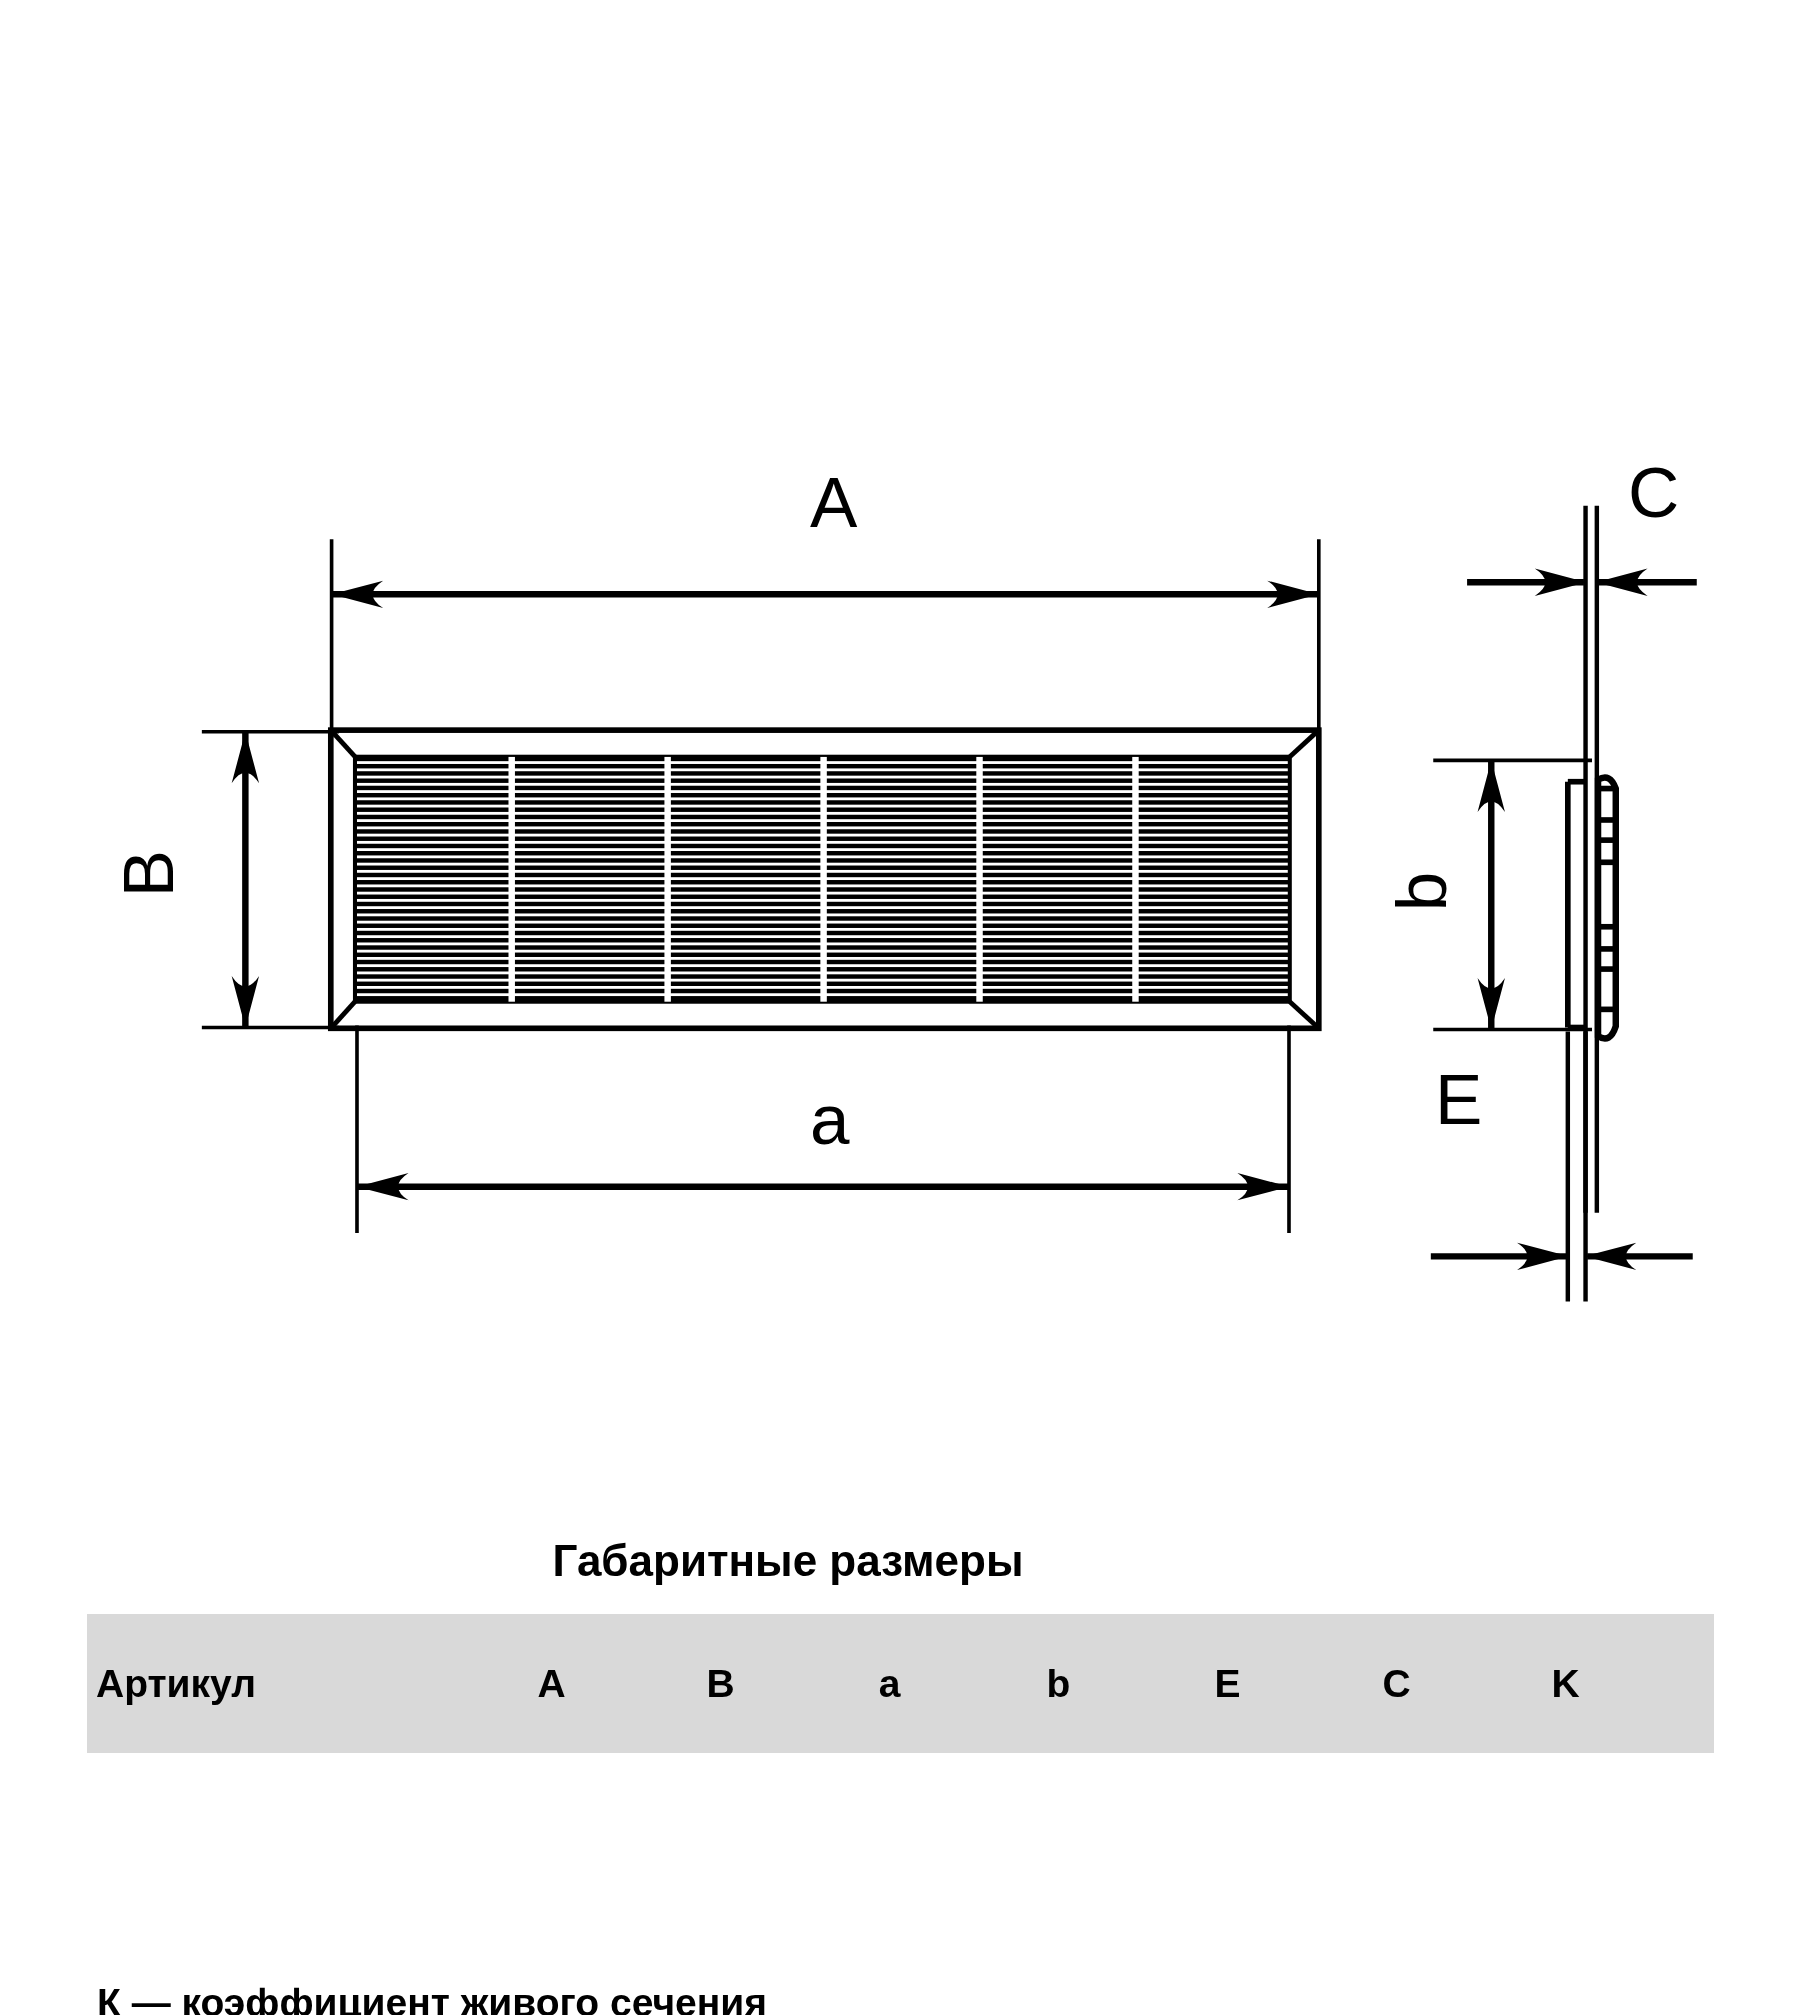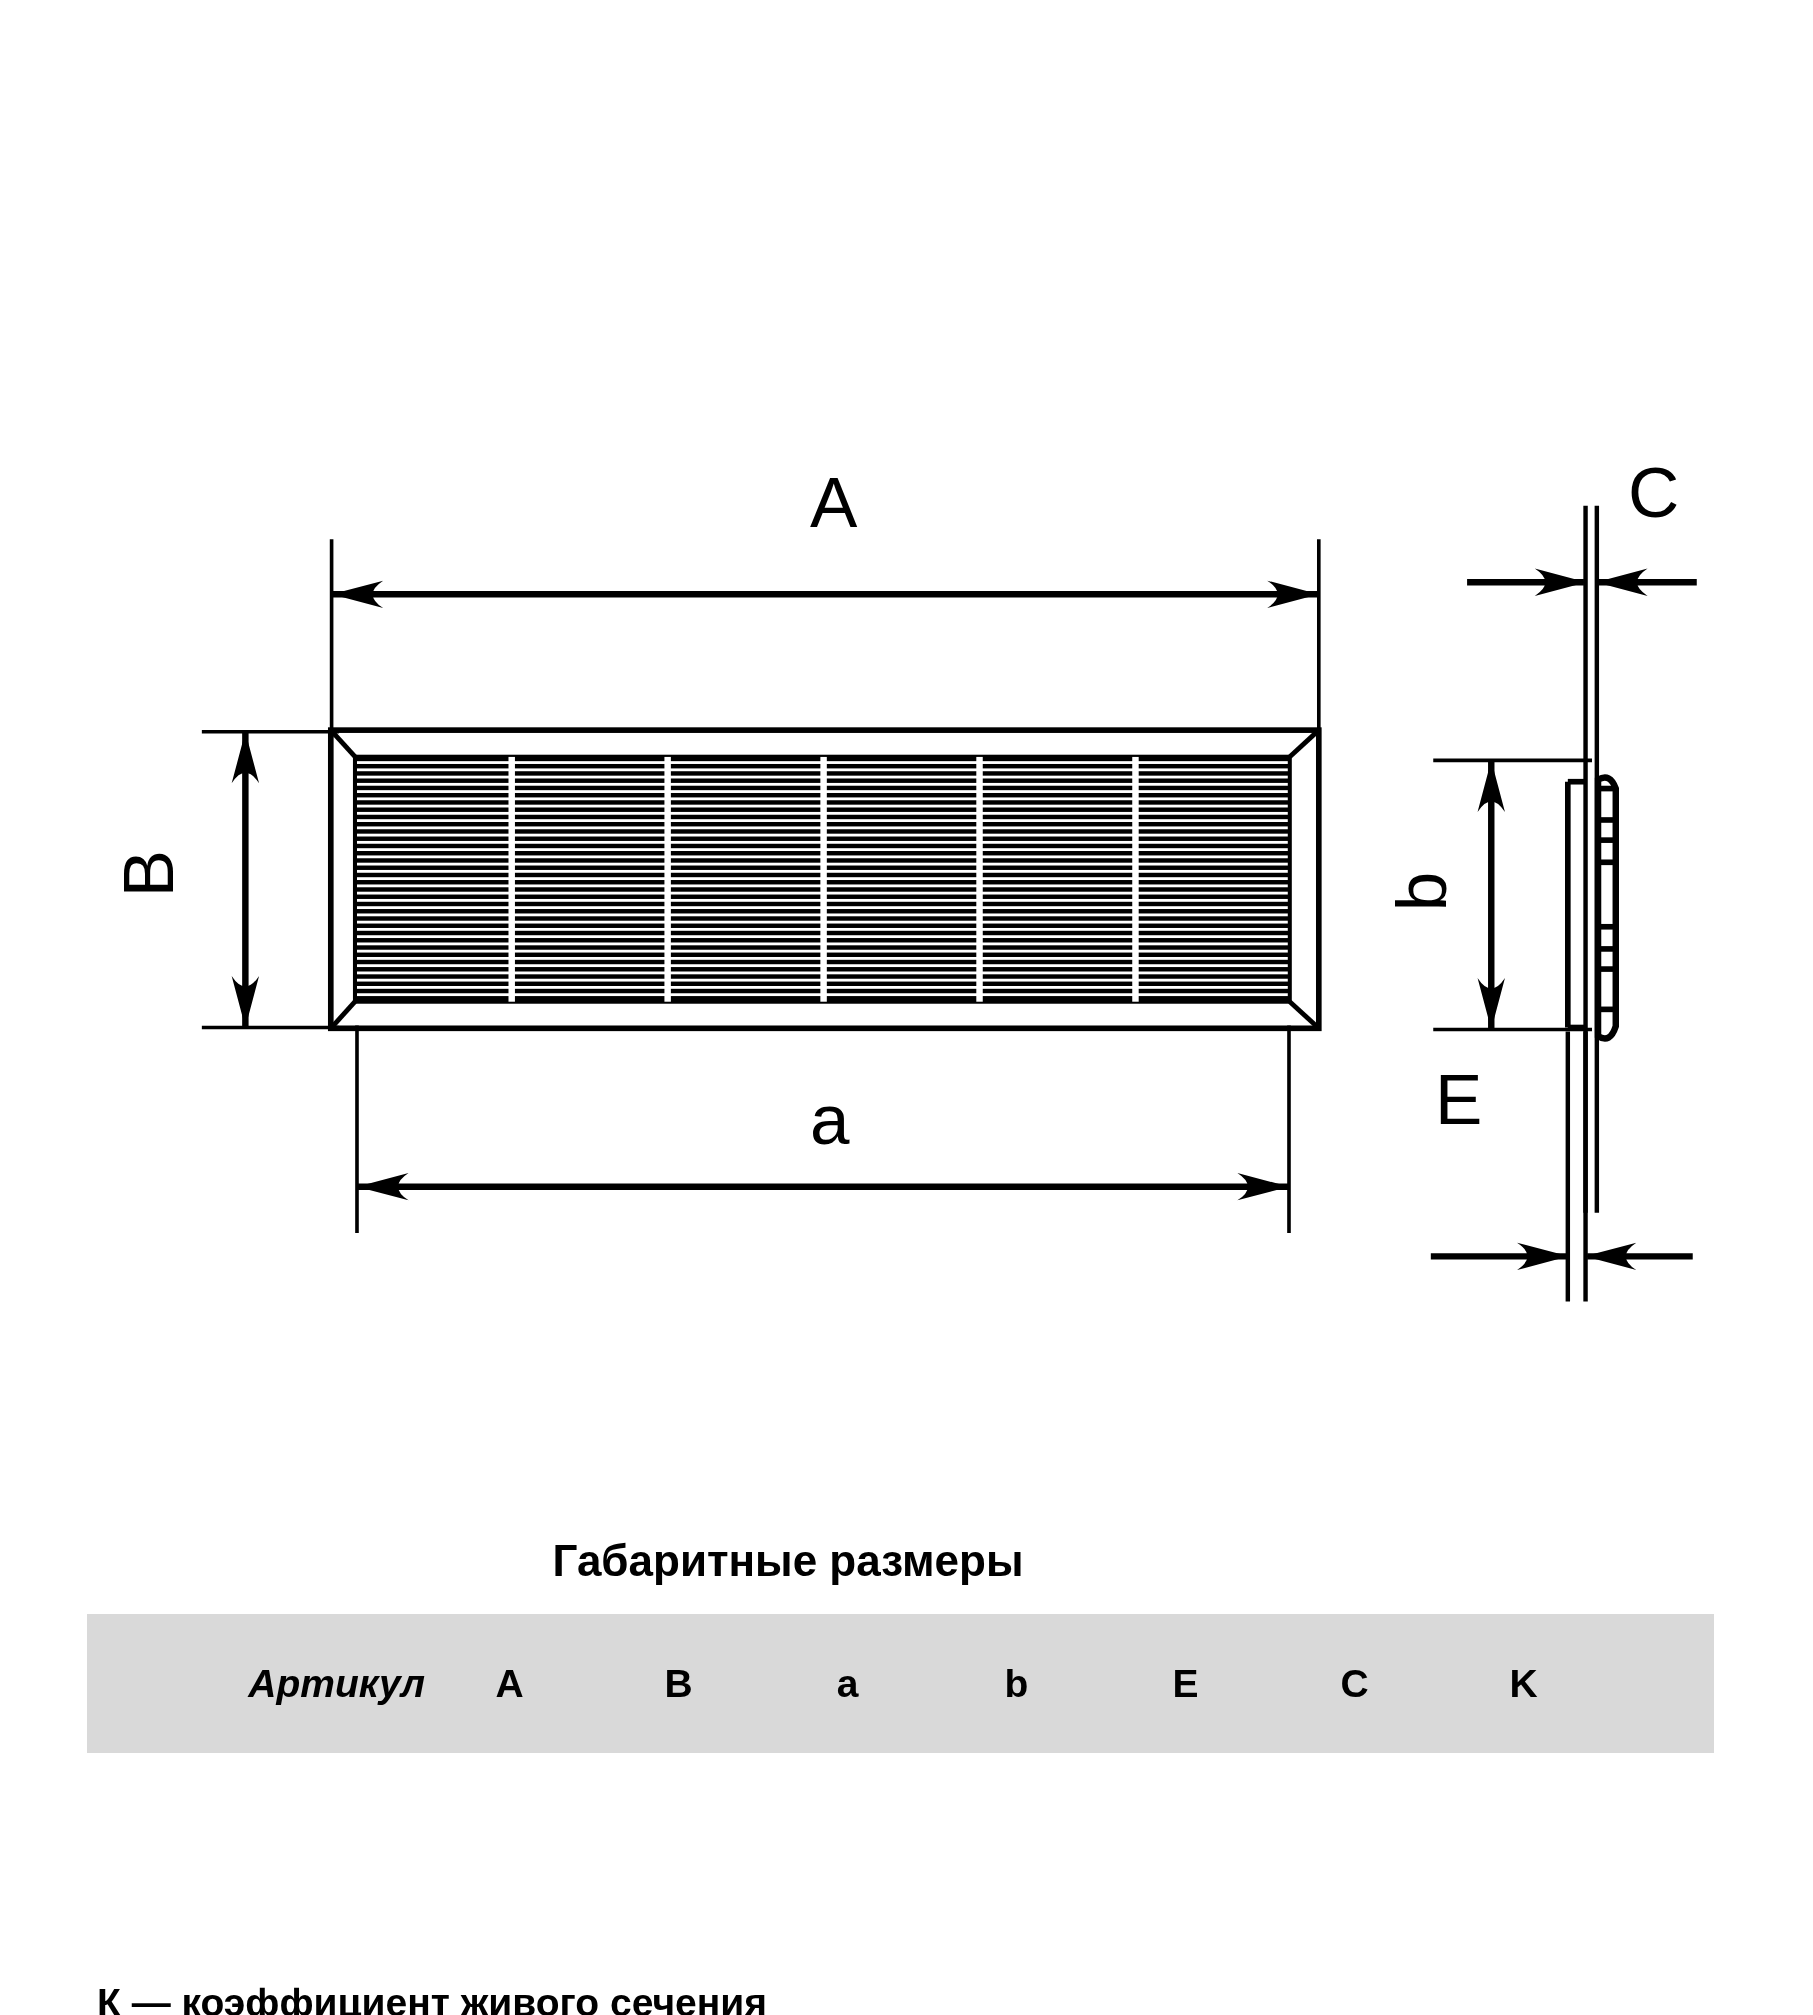--- a/index.html
+++ b/index.html
@@ -79,21 +79,21 @@
   .cell {
     position: relative;
     z-index: 2;
     text-align: center;
     font-size: 39px;
     font-weight: bold;
     line-height: 1;
     white-space: nowrap;
   }
 
-  .cell.c-article { width: 371px; text-align: right; margin-left: 54px; font-style: italic; }
+  .cell.c-article { width: 371px; text-align: left; margin-left: 96px; }
   .cell.c-num     { width: 169px; }
   .cell.c-last    { width: 169px; }
 
   .footnote {
     position: absolute;
     left: 97px;
     top: 1983px;
     font-size: 39px;
     font-weight: bold;
     line-height: 1;

